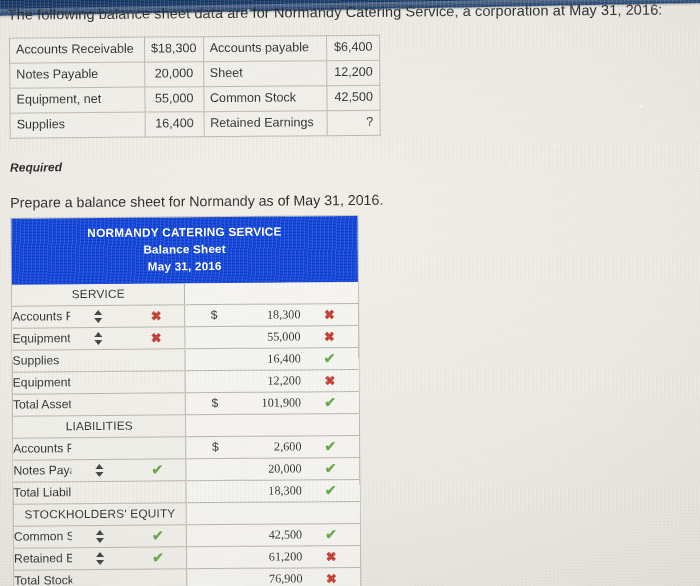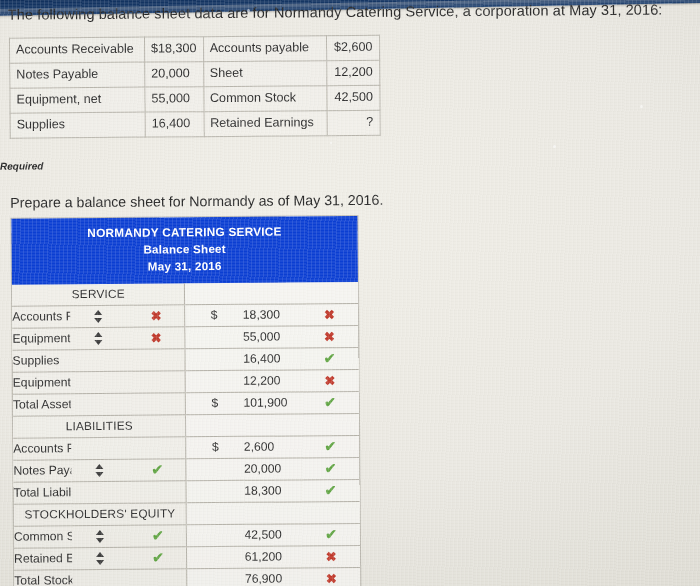--- a/index.html
+++ b/index.html
@@ -79,30 +79,30 @@
     background: rgba(255,255,255,.18);
   }
   #given-table td {
     border: 1px solid #b9b6ad;
     padding: 3px 6px 4px 6px;
     line-height: 1.35;
     height: 15px;
     white-space: nowrap;
   }
   #given-table td.lbl  { width: 122px; }
-  #given-table td.amt  { width: 42px; text-align: left; }
+  #given-table td.amt  { width: 42px; text-align: center; }
   #given-table td.lbl2 { width: 110px; }
   #given-table td.amt2 { width: 40px; text-align: right; }
 
   
   .required-head {
     position: absolute;
-    left: 1px;
+    left: 11px;
     top: 158px;
-    font-size: 10px;
+    font-size: 12px;
     font-style: italic;
     font-weight: bold;
     color: #232323;
   }
   .required-text {
     position: absolute;
     left: 11px;
     top: 192px;
     font-size: 14.2px;
     color: #262626;
@@ -143,22 +143,22 @@
     vertical-align: middle;
     line-height: 21px;
     white-space: nowrap;
     overflow: hidden;
   }
   td.c-label   { width: 206px; padding-left: 6px; }
   td.c-ctrl    { width: 22px;  text-align: center; }
   td.c-mark    { width: 18px;  text-align: center; }
   td.c-dollar  { width: 20px;  text-align: center;
                  border-left: 1px solid #b6b3aa; background: rgba(255,255,255,.30); }
-  td.c-amount  { width: 62px;  text-align: left; padding-right: 4px;
-                 background: rgba(255,255,255,.30); }
+  td.c-amount  { width: 62px;  text-align: right; padding-right: 4px;
+                 background: rgba(255,255,255,.30); font-family: Liberation Serif, serif; }
   td.c-check   { width: 18px;  text-align: center; background: rgba(255,255,255,.30); }
 
   td.section {
     text-align: center;
     font-size: 11.8px;
     letter-spacing: .2px;
   }
   td.section-blank {
     border-left: 1px solid #b6b3aa;
     background: rgba(255,255,255,.30);
@@ -212,21 +212,21 @@
 <div id="content">
 
   <div class="prompt">The following balance sheet data are for Normandy Catering Service, a corporation at May 31, 2016:</div>
 
   <table id="given-table">
     <tbody>
         <tr>
           <td class="lbl">Accounts Receivable</td>
           <td class="amt">$18,300</td>
           <td class="lbl2">Accounts payable</td>
-          <td class="amt2">$2,600</td>
+          <td class="amt2">$6,400</td>
         </tr>
         <tr>
           <td class="lbl">Notes Payable</td>
           <td class="amt">20,000</td>
           <td class="lbl2">Sheet</td>
           <td class="amt2">12,200</td>
         </tr>
         <tr>
           <td class="lbl">Equipment, net</td>
           <td class="amt">55,000</td>

